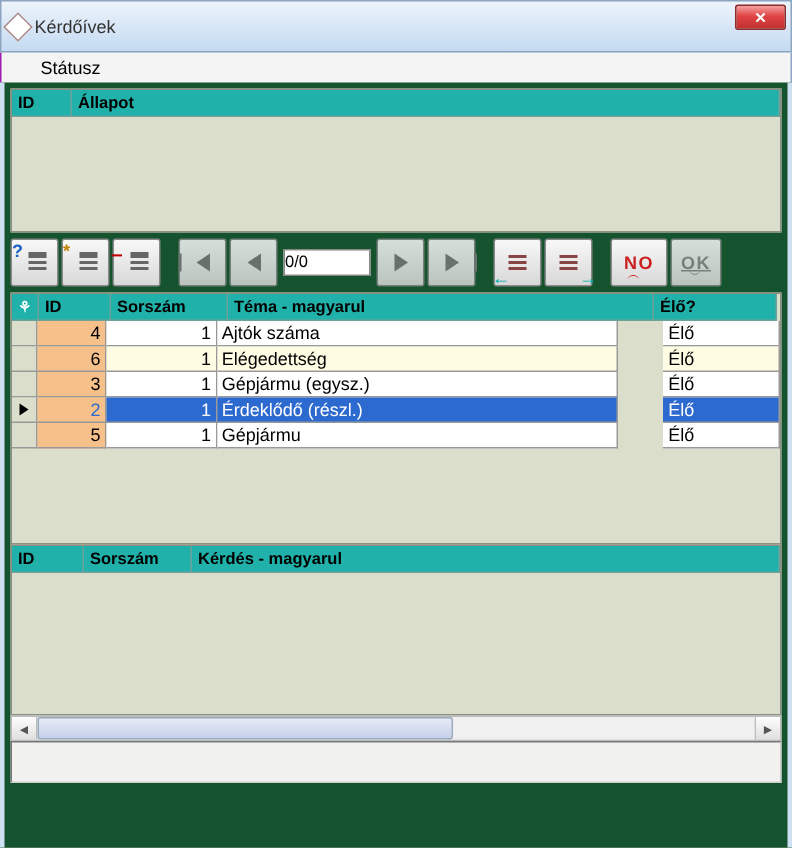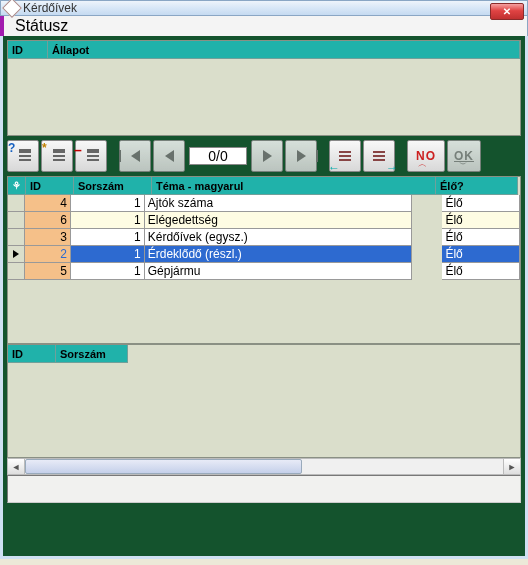--- a/index.html
+++ b/index.html
@@ -6,21 +6,21 @@
   body {
     margin: 0;
     font-family: Tahoma, Arial, sans-serif;
     font-size: 11px;
     background: #ece9d8;
     width: 528px;
     height: 565px;
     overflow: hidden;
   }
   .titlebar {
-    height: 16px;
+    height: 35px;
     background: linear-gradient(to bottom, #eef4fb 0%, #dae8f7 45%, #c5daf1 100%);
     border: 1px solid #8aa6c4;
     display: flex;
     align-items: center;
     padding: 0 4px;
     position: relative;
   }
   .titlebar .app-icon {
     width: 14px; height: 14px;
     margin-right: 4px;
@@ -45,26 +45,26 @@
     align-items: center;
     justify-content: center;
     color: #fff;
     font-weight: bold;
     font-size: 10px;
     cursor: pointer;
   }
   .menubar {
     height: 20px;
     background: #f4f4f4;
-    border-left: 4px solid #a21caf;
+    border-left: 1px solid #a21caf;
     border-right: 1px solid #8aa6c4;
     display: flex;
     align-items: center;
-    padding-left: 5px;
-    font-size: 16px;
+    padding-left: 20px;
+    font-size: 12px;
   }
   .menubar span { padding: 2px 6px; cursor: pointer; }
   .window-body {
     border: 3px solid #cfe0f2;
     border-top: none;
     height: 523px;
     background: #14532d;
     padding: 4px;
     display: flex;
     flex-direction: column;
@@ -115,22 +115,22 @@
     justify-content: center;
     cursor: pointer;
     position: relative;
   }
   .tbtn.disabled { opacity: 0.85; }
   .tgap { width: 8px; }
   .tcounter {
     width: 58px; height: 18px;
     background: #fff;
     border: 1px solid #888;
-    text-align: center;
-    font-size: 14px;
+    text-align: left;
+    font-size: 11px;
     line-height: 16px;
     margin: 0 2px;
   }
   .no-btn { width: 38px; }
   .ok-btn { width: 34px; opacity: 0.5; }
 
   
   .lines {
     position: relative;
     width: 16px; height: 14px;
@@ -351,21 +351,21 @@
           <div class="gcell ind"></div>
           <div class="gcell id">6</div>
           <div class="gcell sor">1</div>
           <div class="gcell tema">Elégedettség</div>
           <div class="gcell elo">Élő</div>
         </div>
         <div class="grow">
           <div class="gcell ind"></div>
           <div class="gcell id">3</div>
           <div class="gcell sor">1</div>
-          <div class="gcell tema">Kérdőívek (egysz.)</div>
+          <div class="gcell tema">Gépjármu (egysz.)</div>
           <div class="gcell elo">Élő</div>
         </div>
         <div class="grow alt sel">
           <div class="gcell ind">
             <div class="tri"></div>
           </div>
           <div class="gcell id">2</div>
           <div class="gcell sor">1</div>
           <div class="gcell tema">Érdeklődő (részl.)</div>
           <div class="gcell elo">Élő</div>
@@ -377,20 +377,21 @@
           <div class="gcell tema">Gépjármu</div>
           <div class="gcell elo">Élő</div>
         </div>
       </div>
   </div>
 
   <div class="bottom-panel">
     <div class="grid-header">
       <div class="hcell bot-h-id">ID</div>
       <div class="hcell bot-h-sor">Sorszám</div>
+      <div class="hcell bot-h-kerd">Kérdés - magyarul</div>
     </div>
   </div>
 
   <div class="scrollbar-h">
     <div class="sb-btn">◄</div>
     <div class="sb-track">
       <div class="sb-thumb"></div>
     </div>
     <div class="sb-btn right">►</div>
   </div>

